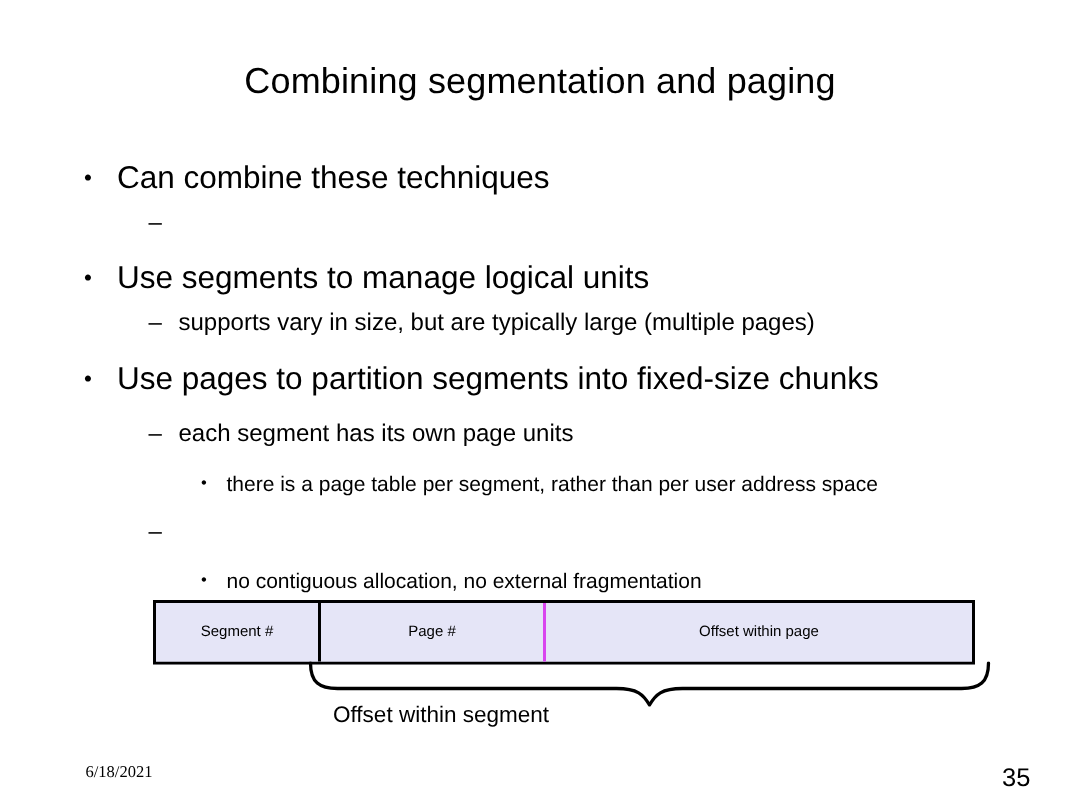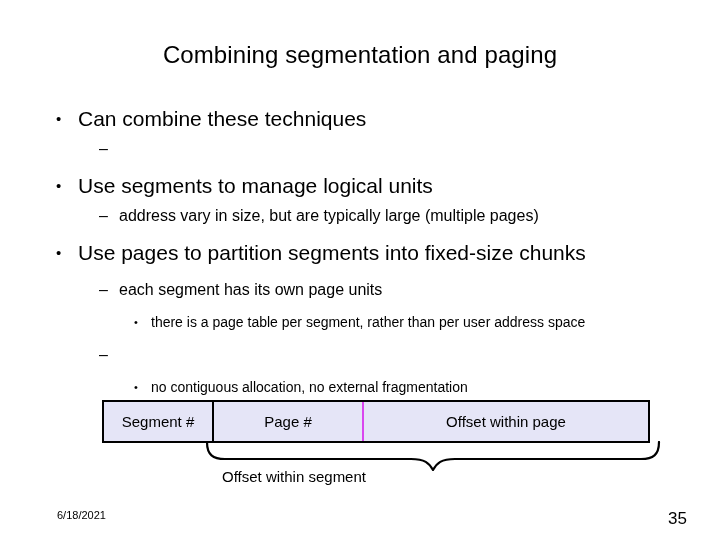--- a/index.html
+++ b/index.html
@@ -107,21 +107,21 @@
     display: flex;
     border: 2px solid #000000;
     background: #e5e5f7;
     pointer-events: auto;
   }
   .cell {
     box-sizing: border-box;
     display: flex;
     align-items: center;
     justify-content: center;
-    font-size: 15px;
+    font-size: 10px;
     background: #e5e5f7;
     white-space: nowrap;
     text-align: right;
   }
   #cell-segment { width: 110px; border-right: 2px solid #000000; }
   #cell-page    { width: 150px; border-right: 2px solid #d946ef; }
   #cell-offset  { flex: 1 1 auto; }
 
   #brace-svg {
     position: absolute;
@@ -141,20 +141,21 @@
     white-space: nowrap;
   }
 
   
   #footer-date {
     position: absolute;
     left: 57px;
     top: 509px;
     font-size: 11px;
     color: #000000;
+    font-family: Liberation Serif, serif;
   }
   #footer-number {
     position: absolute;
     right: 33px;
     top: 509px;
     font-size: 17px;
     color: #000000;
   }
 </style>
 </head>
@@ -175,21 +176,21 @@
       <span class="marker">–</span>
     </div>
 
     <div class="line lvl1 gap-top">
       <span class="marker">•</span>
       <span class="text">Use segments to manage logical units</span>
     </div>
 
     <div class="line lvl2">
       <span class="marker">–</span>
-      <span class="text">address vary in size, but are typically large (multiple pages)</span>
+      <span class="text">supports vary in size, but are typically large (multiple pages)</span>
     </div>
 
     <div class="line lvl1 gap-top">
       <span class="marker">•</span>
       <span class="text">Use pages to partition segments into fixed-size chunks</span>
     </div>
 
     <div class="line lvl2 gap-top">
       <span class="marker">–</span>
       <span class="text">each segment has its own page units</span>

